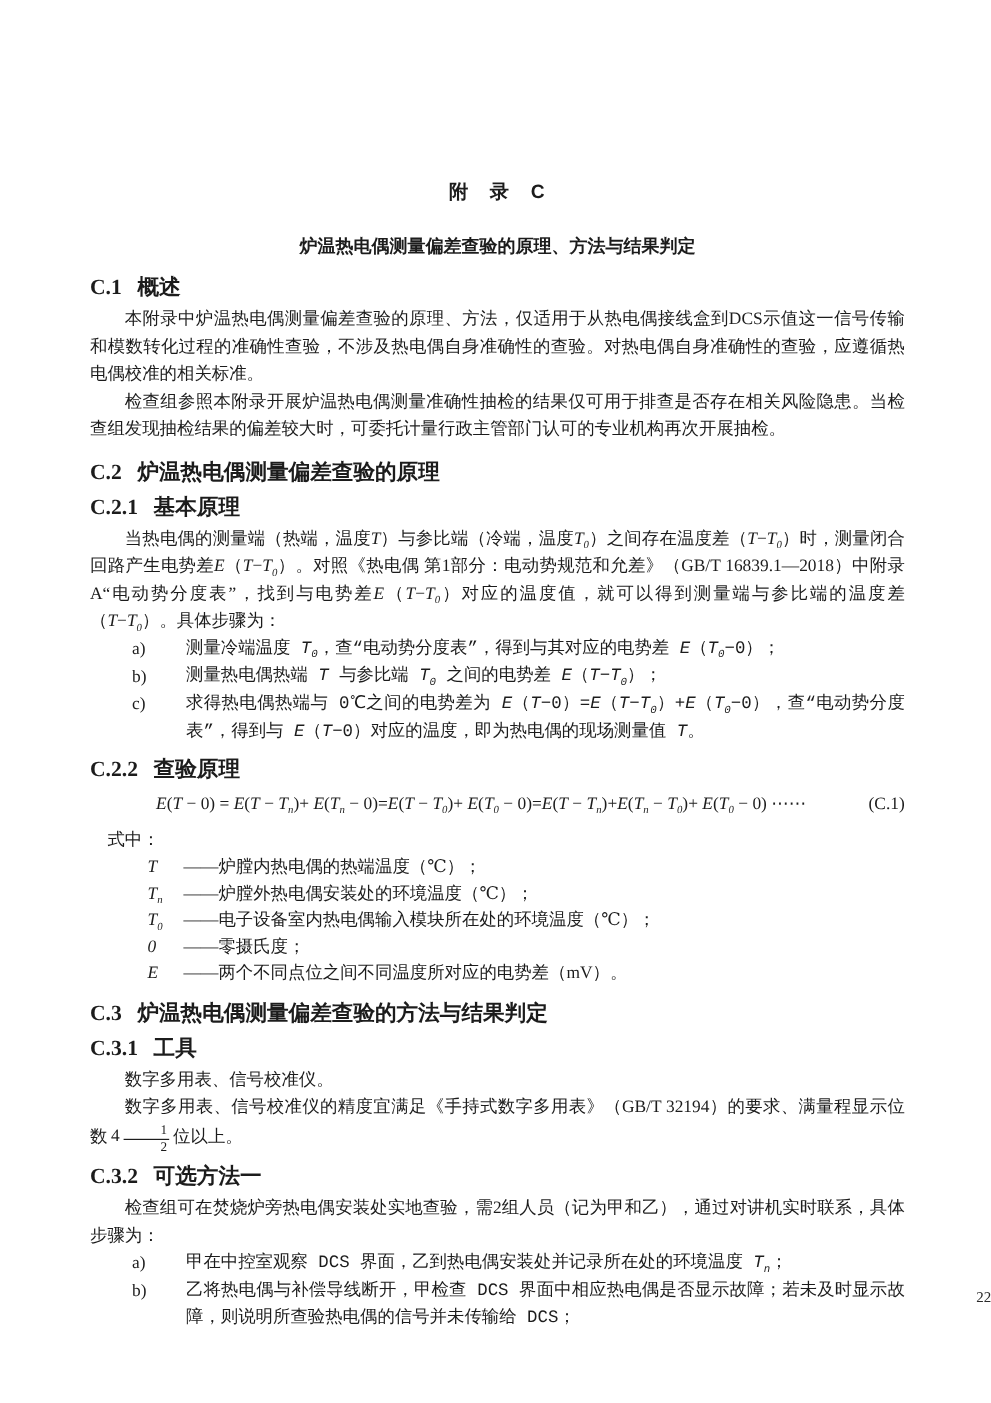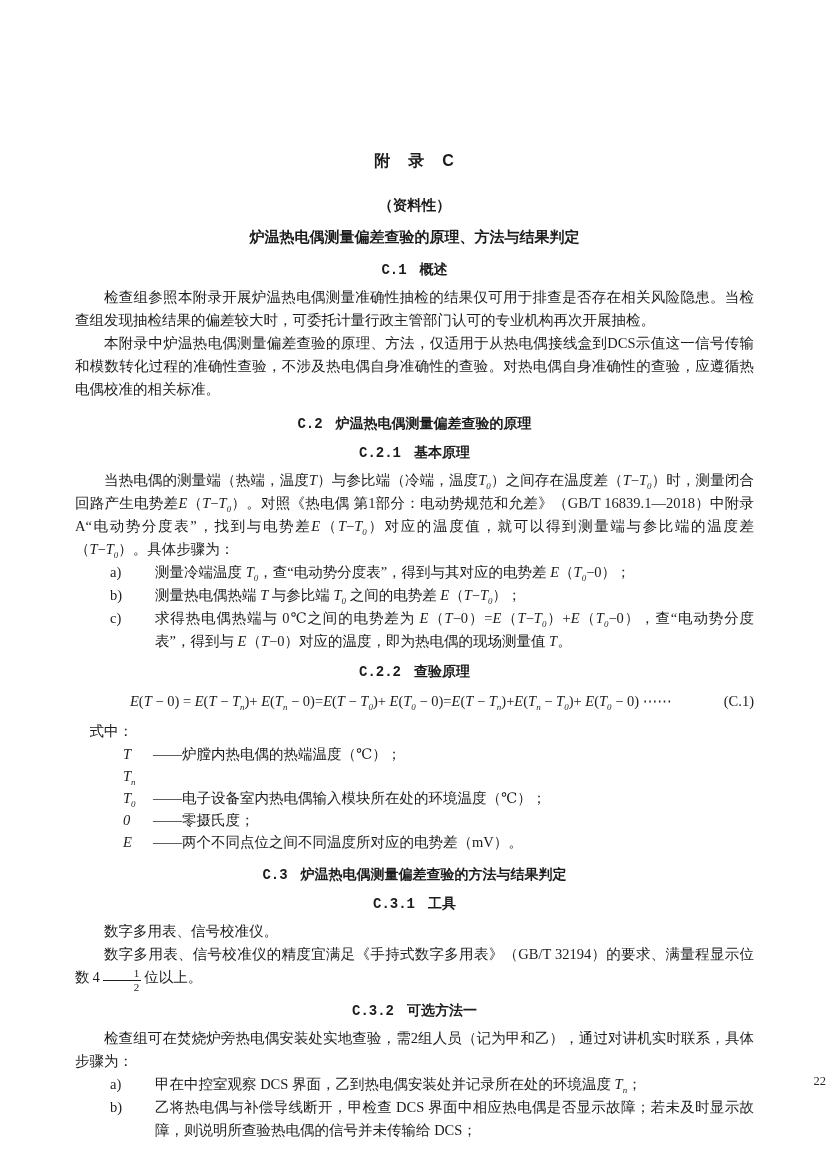--- a/index.html
+++ b/index.html
@@ -24,33 +24,32 @@
     font-family: "Liberation Sans", "DejaVu Sans", sans-serif;
     font-weight: bold; font-size: 14.5px; line-height: 20px;
     margin: 0 0 11px 0;
   }
   .doc-title {
     font-family: "Liberation Sans", "DejaVu Sans", sans-serif;
     font-weight: bold; font-size: 15px; line-height: 22px;
     margin: 0 0 9px 0;
   }
   .clause {
-    font-family: Liberation Mono, monospace;
-    font-weight: bold; font-size: 14px; line-height: 20px;
+    font-family: Liberation Serif, serif;
+    font-weight: bold; font-size: 18px; line-height: 20px;
     margin: 9px 0 6px 0;
-    text-align: center;
   }
   .clause .num { margin-right: 13px; }
   .para {
     margin: 0; line-height: 23px; text-align: justify;
     text-indent: 2em;
   }
   .li { display: flex; line-height: 23px; }
   .li-label { width: 45px; padding-left: 35px; flex: 0 0 auto; }
-  .li-text { flex: 1 1 auto; text-align: justify; }
+  .li-text { flex: 1 1 auto; text-align: justify; font-family: Liberation Mono, monospace; }
   .formula-row {
     display: flex; align-items: center;
     margin: 5px 0 6px 0; line-height: 26px;
   }
   .formula-body { margin-left: 55px; flex: 1 1 auto; white-space: nowrap; }
   .formula-label { flex: 0 0 auto; }
   .where-label { margin: 2px 0 0 0; line-height: 23px; text-indent: 1em; }
   .var-row { display: flex; line-height: 22px; }
   .var-sym { width: 30px; padding-left: 48px; flex: 0 0 auto; }
   .var-def { flex: 1 1 auto; }
@@ -69,28 +68,27 @@
     text-align: right; font-size: 12.5px; color: #2a2a2a;
   }
 </style>
 </head>
 <body>
 
 <div class="page">
   <div class="content">
 
     <div class="appendix-title center">附　录　C</div>
-    <div class="appendix-subtitle center">（资料性）</div>
     <div class="doc-title center">炉温热电偶测量偏差查验的原理、方法与结果判定</div>
 
     <div class="clause" style="margin-top:12px;">
       <span class="num">C.1</span><span>概述</span>
     </div>
+    <p class="para">本附录中炉温热电偶测量偏差查验的原理、方法，仅适用于从热电偶接线盒到DCS示值这一信号传输和模数转化过程的准确性查验，不涉及热电偶自身准确性的查验。对热电偶自身准确性的查验，应遵循热电偶校准的相关标准。</p>
     <p class="para">检查组参照本附录开展炉温热电偶测量准确性抽检的结果仅可用于排查是否存在相关风险隐患。当检查组发现抽检结果的偏差较大时，可委托计量行政主管部门认可的专业机构再次开展抽检。</p>
-    <p class="para">本附录中炉温热电偶测量偏差查验的原理、方法，仅适用于从热电偶接线盒到DCS示值这一信号传输和模数转化过程的准确性查验，不涉及热电偶自身准确性的查验。对热电偶自身准确性的查验，应遵循热电偶校准的相关标准。</p>
 
     <div class="clause" style="margin-top:13px;">
       <span class="num">C.2</span><span>炉温热电偶测量偏差查验的原理</span>
     </div>
 
     <div class="clause">
       <span class="num">C.2.1</span><span>基本原理</span>
     </div>
     <p class="para">当热电偶的测量端（热端，温度<i>T</i>）与参比端（冷端，温度<i>T<sub>0</sub></i>）之间存在温度差（<i>T</i>−<i>T<sub>0</sub></i>）时，测量闭合回路产生电势差<i>E</i>（<i>T</i>−<i>T<sub>0</sub></i>）。对照《热电偶 第1部分：电动势规范和允差》（GB/T 16839.1—2018）中附录A“电动势分度表”，找到与电势差<i>E</i>（<i>T</i>−<i>T<sub>0</sub></i>）对应的温度值，就可以得到测量端与参比端的温度差（<i>T</i>−<i>T<sub>0</sub></i>）。具体步骤为：</p>
     <div class="li">
@@ -113,20 +111,21 @@
       <span class="formula-body"><i>E</i>(<i>T</i> − 0) = <i>E</i>(<i>T</i> − <i>T<sub>n</sub></i>)+ <i>E</i>(<i>T<sub>n</sub></i> − 0)=<i>E</i>(<i>T</i> − <i>T<sub>0</sub></i>)+ <i>E</i>(<i>T<sub>0</sub></i> − 0)=<i>E</i>(<i>T</i> − <i>T<sub>n</sub></i>)+<i>E</i>(<i>T<sub>n</sub></i> − <i>T<sub>0</sub></i>)+ <i>E</i>(<i>T<sub>0</sub></i> − 0) ⋯⋯</span>
       <span class="formula-label">(C.1)</span>
     </div>
     <p class="where-label">式中：</p>
     <div class="var-row">
       <span class="var-sym"><i>T</i></span>
       <span class="var-def">——炉膛内热电偶的热端温度（℃）；</span>
     </div>
     <div class="var-row">
       <span class="var-sym"><i>T<sub>n</sub></i></span>
+      <span class="var-def">——炉膛外热电偶安装处的环境温度（℃）；</span>
     </div>
     <div class="var-row">
       <span class="var-sym"><i>T<sub>0</sub></i></span>
       <span class="var-def">——电子设备室内热电偶输入模块所在处的环境温度（℃）；</span>
     </div>
     <div class="var-row">
       <span class="var-sym"><i>0</i></span>
       <span class="var-def">——零摄氏度；</span>
     </div>
     <div class="var-row">

